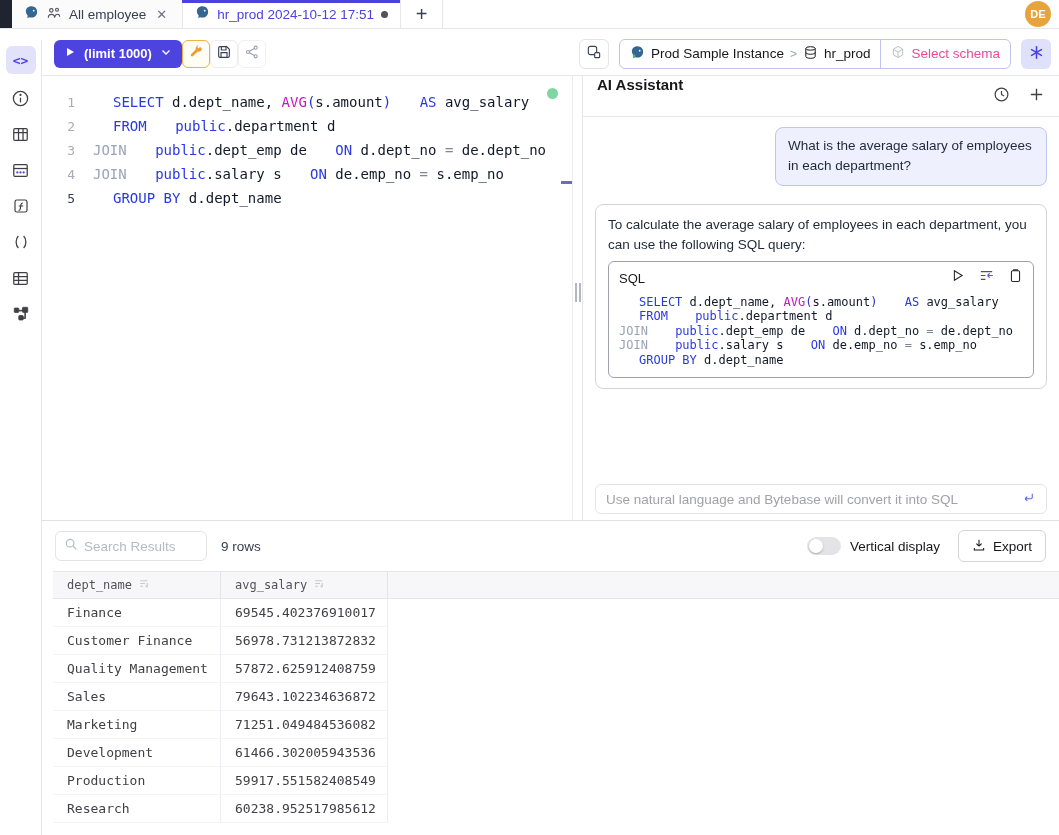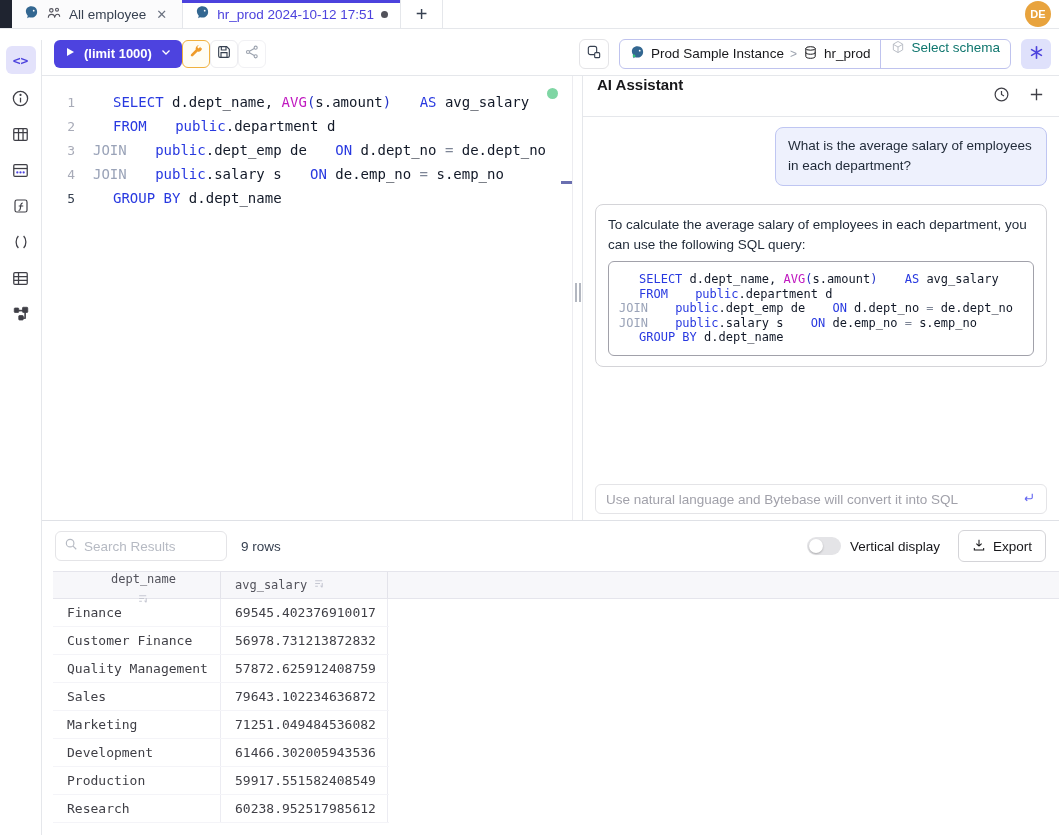--- a/index.html
+++ b/index.html
@@ -40,22 +40,22 @@
   .run-btn { height:28px; background:#4d43df; border:none; border-radius:6px; color:#fff;
     font-weight:bold; font-size:13px; display:flex; align-items:center; gap:8px; padding:0 10px; cursor:pointer; }
   .icon-btn { width:28px; height:28px; border-radius:6px; background:#fff; border:1px solid #ececf0;
     display:flex; align-items:center; justify-content:center; cursor:pointer; }
   .wrench-btn { border:1px solid #f0b13f; background:#fffdf4; }
   .share-btn { border-color:#f1f1f4; }
   .toolbar-right { margin-left:auto; display:flex; align-items:center; gap:10px; }
   .conn-pill { height:30px; border:1px solid #bfc3ee; border-radius:6px; display:flex; align-items:stretch; overflow:hidden; }
   .conn-main { display:flex; align-items:center; gap:6px; padding:0 10px; font-size:13.5px; cursor:pointer; }
   .conn-sep { color:#9ca3af; font-size:12px; }
-  .conn-schema { display:flex; align-items:flex-start; gap:6px; padding:0 10px; border-left:1px solid #bfc3ee;
-    color:#0f766e; font-size:13.5px; cursor:pointer; }
+  .conn-schema { display:flex; align-items:center; gap:6px; padding:0 10px; border-left:1px solid #bfc3ee;
+    color:#ec4899; font-size:13.5px; cursor:pointer; }
   .ai-toggle-btn { width:30px; height:30px; border-radius:6px; background:#dfe1fb; border:none;
     display:flex; align-items:center; justify-content:center; cursor:pointer; }
 
   
   .editor { position:absolute; top:76px; left:42px; width:531px; height:444px; background:#fff;
     border-right:1px solid #ececf0; padding-top:14px; }
   .ed-line { display:flex; height:24px; align-items:center; font-family:"DejaVu Sans Mono",monospace; font-size:14px; }
   .ln { width:33px; text-align:right; color:#a8abb8; font-size:13px; flex:none; }
   .ln-active { color:#374151; }
   .ed-code { margin-left:18px; white-space:pre; }
@@ -90,39 +90,39 @@
   .ai-input-wrap { position:absolute; left:12px; right:12px; bottom:6px; height:30px;
     border:1px solid #e4e4e7; border-radius:6px; display:flex; align-items:center; padding:0 10px; gap:8px; }
   .ai-input { flex:1; border:none; outline:none; font-size:13.5px; color:#374151;
     font-family:"Liberation Sans",sans-serif; background:transparent; }
   .ai-input::placeholder { color:#a1a1aa; }
 
   
   .results { position:absolute; top:520px; left:42px; right:0; bottom:0; background:#fff;
     border-top:1px solid #dfe1e6; }
   .results-bar { height:50px; display:flex; align-items:center; padding:0 13px; gap:14px; }
-  .search-box { width:172px; height:30px; border:1px solid #e4e4e7; border-radius:6px;
+  .search-box { width:152px; height:30px; border:1px solid #e4e4e7; border-radius:6px;
     display:flex; align-items:center; padding:0 8px; gap:6px; }
   .search-input { flex:1; width:100px; border:none; outline:none; font-size:13.5px; background:transparent; }
   .search-input::placeholder { color:#b6bac3; }
   .row-count { font-size:13.5px; color:#374151; }
   .results-bar-right { margin-left:auto; display:flex; align-items:center; }
   .toggle { width:34px; height:18px; border-radius:9px; background:#e4e4e7; position:relative; cursor:pointer; }
   .toggle-knob { position:absolute; top:2px; left:2px; width:14px; height:14px; border-radius:50%;
     background:#fff; box-shadow:0 1px 2px rgba(0,0,0,.25); }
   .toggle-label { font-size:13.5px; color:#18181b; margin:0 18px 0 9px; }
   .export-btn { height:32px; border:1px solid #d4d4d8; border-radius:6px; background:#fff;
     display:flex; align-items:center; gap:7px; padding:0 13px; font-size:13.5px; color:#18181b; cursor:pointer; margin-right:0; }
 
   .rt-header { margin-left:11px; display:flex; background:#f7f7fa; border-top:1px solid #e5e5ec;
     border-bottom:1px solid #e5e5ec; height:28px; }
   .rt-hcell { display:flex; align-items:center; gap:6px; padding-left:14px;
     font-family:"DejaVu Sans Mono",monospace; font-size:12px; color:#52525b;
     border-right:1px solid #e3e3ea; cursor:pointer; }
-  .rt-hcell.c1 { width:168px;flex-direction:column; } .rt-hcell.c2 { width:167px; }
+  .rt-hcell.c1 { width:168px; } .rt-hcell.c2 { width:167px; }
   .rt-hcell.c3 { flex:1; border-right:none; cursor:default; }
   .rt-body { margin-left:11px; width:336px; border-left:0; }
   .rt-row { display:flex; height:28px; border-bottom:1px solid #f4f4f8; }
   .rt-cell { display:flex; align-items:center; padding-left:14px; font-family:"DejaVu Sans Mono",monospace;
     font-size:13px; color:#3f3f46; border-right:1px solid #ececf2; }
   .rt-cell.c1 { width:168px; } .rt-cell.c2 { width:167px; }
 </style>
 </head>
 <body>
 
@@ -356,20 +356,44 @@
       </span>
     </span>
   </div>
 
   <div class="ai-body">
     <div class="user-bubble">What is the average salary of employees in each department?</div>
 
     <div class="ai-answer">
       <div>To calculate the average salary of employees in each department, you can use the following SQL query:</div>
       <div class="code-block">
+        <div class="code-block-head">
+          <span>SQL</span>
+          <span class="code-block-icons">
+            <span>
+              <svg width="15" height="15" viewBox="0 0 24 24" fill="none" stroke="#27272a" stroke-width="1.7">
+                  <path d="M7 4.5l12.5 7.5L7 19.5z"></path>
+                </svg>
+            </span>
+            <span>
+              <svg width="17" height="17" viewBox="0 0 24 24" fill="none">
+                  <g stroke="#52525b" stroke-width="1.7">
+                    <path d="M4 6.5h16M4 12h6.5M4 17.5h6.5"></path>
+                  </g>
+                  <path d="M21 12h-7.5m0 0l3-3m-3 3l3 3" stroke="#5a5bd6" stroke-width="1.7"></path>
+                </svg>
+            </span>
+            <span>
+              <svg width="15" height="15" viewBox="0 0 24 24" fill="none" stroke="#27272a" stroke-width="1.7">
+                  <rect x="5.5" y="4.5" width="13" height="17" rx="2"></rect>
+                  <path d="M9 4.5V3h6v1.5"></path>
+                </svg>
+            </span>
+          </span>
+        </div>
         <div class="ai-code"><div><span class="tk-kw">SELECT</span><span class="tk-pl"> d.dept_name, </span><span class="tk-fn">AVG</span><span class="tk-br">(</span><span class="tk-pl">s.amount</span><span class="tk-br">)</span><span class="tk-pl"> </span><span class="tk-kw">AS</span><span class="tk-pl"> avg_salary</span></div><div><span class="tk-kw">FROM</span><span class="tk-pl"> </span><span class="tk-kw">public</span><span class="tk-pl">.department d</span></div><div><span class="tk-gy">JOIN</span><span class="tk-pl"> </span><span class="tk-kw">public</span><span class="tk-pl">.dept_emp de </span><span class="tk-kw">ON</span><span class="tk-pl"> d.dept_no </span><span class="tk-op">=</span><span class="tk-pl"> de.dept_no</span></div><div><span class="tk-gy">JOIN</span><span class="tk-pl"> </span><span class="tk-kw">public</span><span class="tk-pl">.salary s </span><span class="tk-kw">ON</span><span class="tk-pl"> de.emp_no </span><span class="tk-op">=</span><span class="tk-pl"> s.emp_no</span></div><div><span class="tk-kw">GROUP BY</span><span class="tk-pl"> d.dept_name</span></div></div>
       </div>
     </div>
   </div>
 
   <div class="ai-input-wrap">
     <input class="ai-input" placeholder="Use natural language and Bytebase will convert it into SQL" style="">
     <span>
       <svg width="15" height="15" viewBox="0 0 24 24" fill="none" stroke="#6366f1" stroke-width="1.8">
           <path d="M18 6v6a2 2 0 0 1-2 2H6.5m0 0l3.5-3.5M6.5 14l3.5 3.5"></path>

